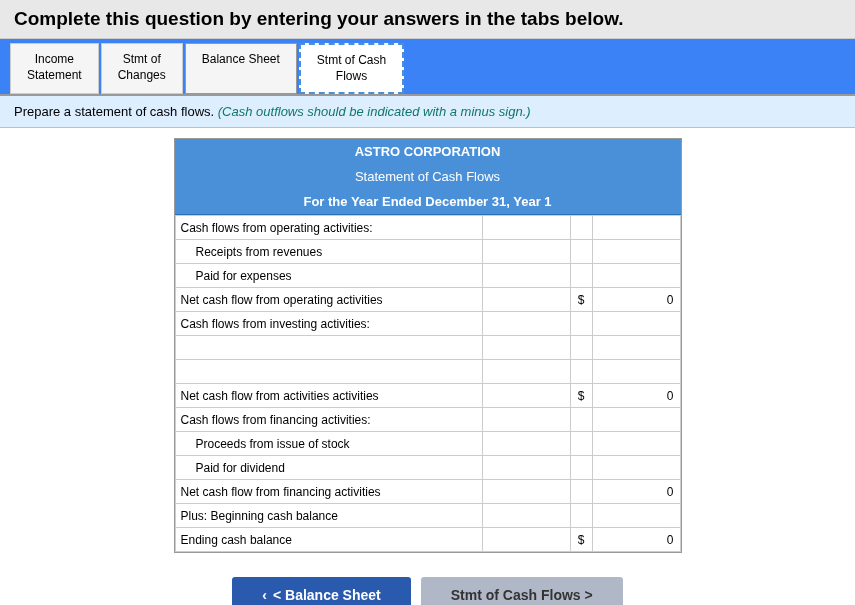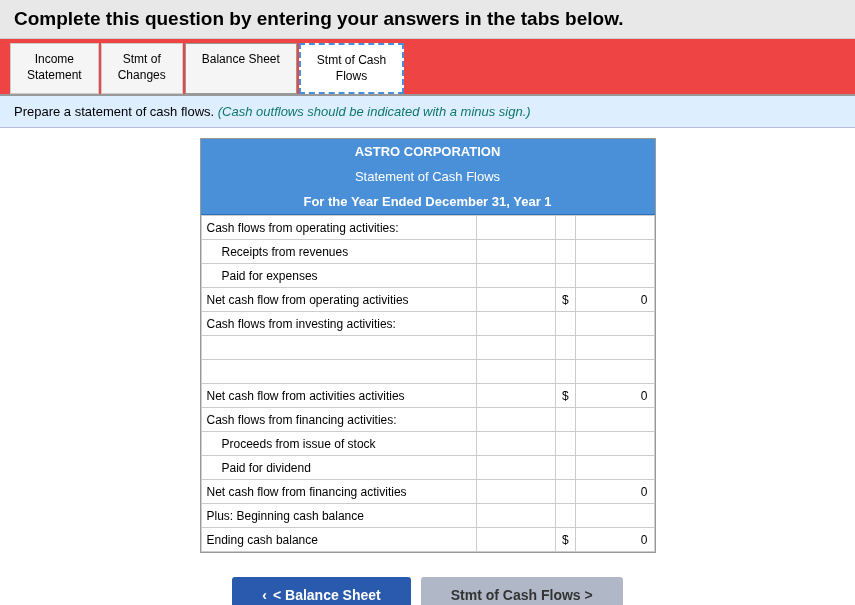--- a/index.html
+++ b/index.html
@@ -18,21 +18,21 @@
       font-size: 19px;
       font-weight: bold;
       border-bottom: 1px solid #ccc;
     }
 
     
     .tabs-row {
       display: flex;
       border-bottom: 2px solid #999;
       padding: 0 10px;
-      background: #ef4444;
+      background: #3b82f6;
     }
     .tab {
       padding: 8px 16px;
       border: 1px solid #ccc;
       background: #f5f5f5;
       cursor: pointer;
       font-size: 12px;
       text-align: center;
       line-height: 1.3;
       margin-right: 2px;
@@ -59,21 +59,21 @@
     }
 
     
     .content-area {
       padding: 10px 20px;
       background: #fff;
     }
 
     
     .stmt-container {
-      width: 456px;
+      width: 508px;
       border: 1px solid #999;
       margin: 0 auto;
     }
 
     .stmt-header {
       background: #4a90d9;
       color: #fff;
       text-align: center;
       padding: 5px 4px;
       font-size: 13px;

